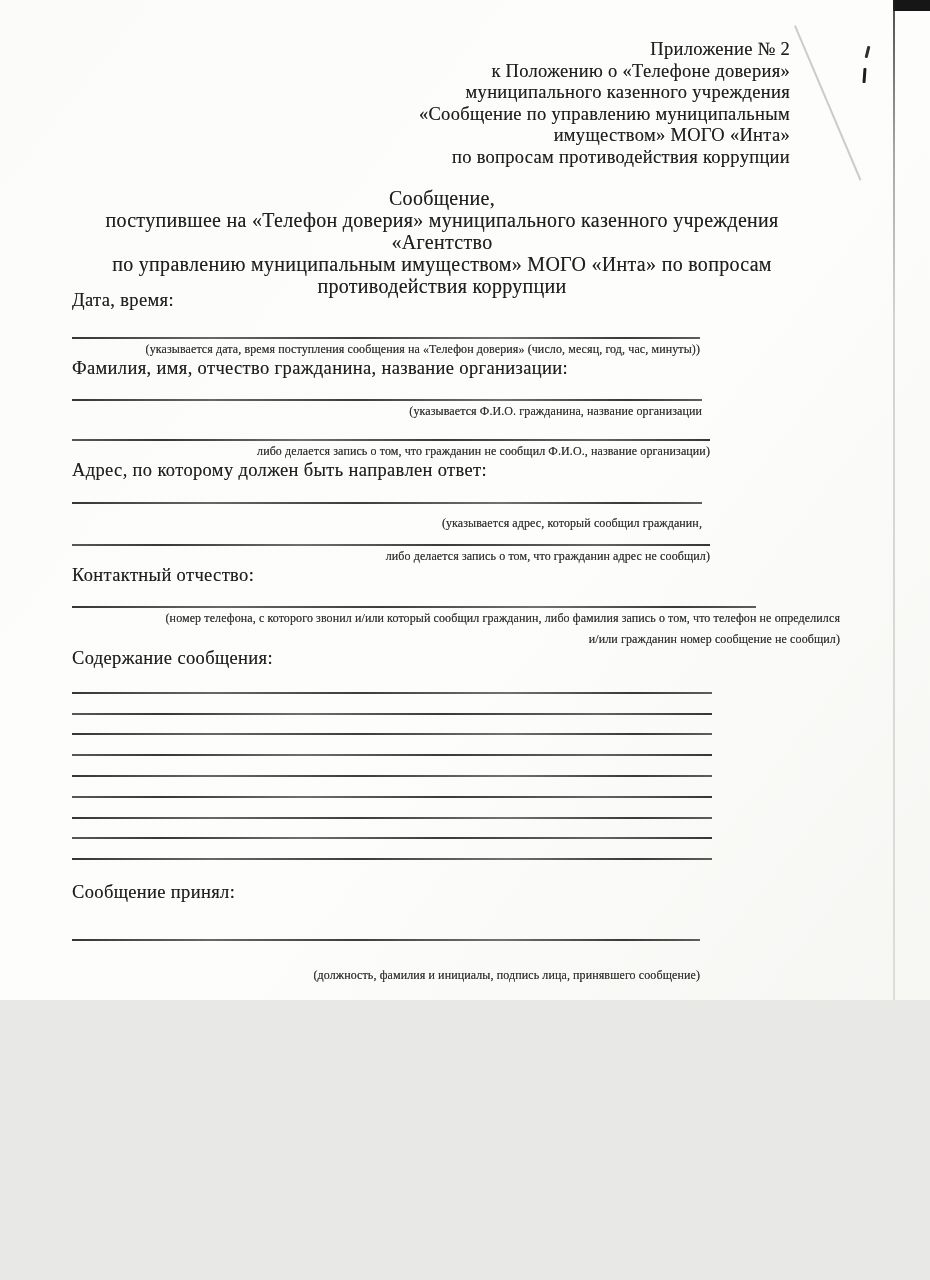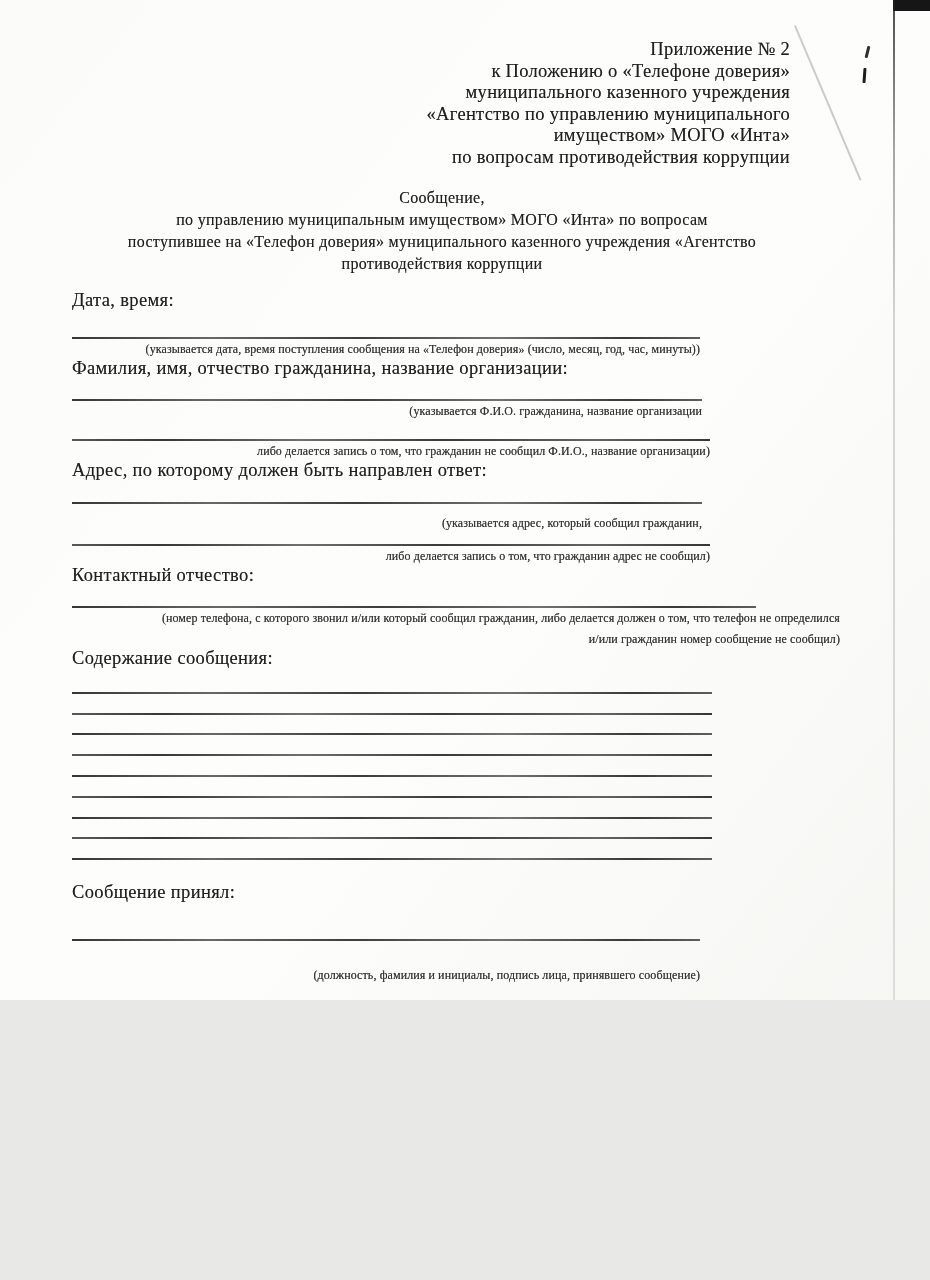--- a/index.html
+++ b/index.html
@@ -6,21 +6,21 @@
   .page{
     position:relative;width:930px;height:1000px;overflow:hidden;
     background:linear-gradient(128deg,#fbfbf9 0%,#fdfdfc 55%,#f6f6f3 100%);
     font-family:"Liberation Serif", serif;color:#1f1f1f;
   }
   
   .appendix{position:absolute;top:39px;right:140px;width:540px;text-align:right;
     font-size:18.5px;line-height:21.6px;letter-spacing:.3px;
     text-shadow:0 0 .5px rgba(40,40,40,.55);}
   .doc-title{position:absolute;top:187px;left:72px;width:740px;text-align:center;
-    font-size:16px;line-height:22px;letter-spacing:.3px;
+    font-size:20px;line-height:22px;letter-spacing:.3px;
     text-shadow:0 0 .5px rgba(40,40,40,.55);}
   
   .field{position:absolute;left:72px;width:790px;}
   .label{position:absolute;left:0;top:0;font-size:18.5px;letter-spacing:.35px;
     white-space:nowrap;text-shadow:0 0 .5px rgba(40,40,40,.55);font-family:Liberation Serif, serif;}
   .rule{position:absolute;height:1.7px;opacity:.95;
     background:linear-gradient(90deg,#2b2b2b,#606060 22%,#333 45%,#6a6a6a 68%,#2f2f2f 88%,#555);}
   .rule.alt{background:linear-gradient(270deg,#2b2b2b,#5c5c5c 18%,#303030 42%,#686868 64%,#2d2d2d 86%,#4f4f4f);}
   .caption{position:absolute;font-size:12px;line-height:21px;color:#343434;
     text-align:right;letter-spacing:.1px;text-shadow:0 0 .6px rgba(70,70,70,.8);}
@@ -73,29 +73,29 @@
 </style>
 </head>
 <body>
 
 <div class="page">
 
   <div class="appendix">
     <div>Приложение № 2</div>
     <div>к Положению о «Телефоне доверия»</div>
     <div>муниципального казенного учреждения</div>
-    <div>«Агентство по управлению муниципального</div>
+    <div>«Сообщение по управлению муниципальным</div>
     <div>имуществом» МОГО «Инта»</div>
     <div>по вопросам противодействия коррупции</div>
   </div>
 
   <div class="doc-title">
     <div>Сообщение,</div>
+    <div>поступившее на «Телефон доверия» муниципального казенного учреждения «Агентство</div>
     <div>по управлению муниципальным имуществом» МОГО «Инта» по вопросам</div>
-    <div>поступившее на «Телефон доверия» муниципального казенного учреждения «Агентство</div>
     <div>противодействия коррупции</div>
   </div>
 
   <section class="field" id="f-date">
     <div class="label">Дата, время:</div>
     <div class="rule"></div>
     <div class="caption">(указывается дата, время поступления сообщения на «Телефон доверия» (число, месяц, год, час, минуты))</div>
   </section>
 
   <section class="field" id="f-name">
@@ -111,21 +111,21 @@
     <div class="rule r1"></div>
     <div class="caption c1">(указывается адрес, который сообщил гражданин,</div>
     <div class="rule alt r2"></div>
     <div class="caption c2">либо делается запись о том, что гражданин адрес не сообщил)</div>
   </section>
 
   <section class="field" id="f-phone">
     <div class="label">Контактный отчество:</div>
     <div class="rule"></div>
     <div class="caption capwrap">
-      <div>(номер телефона, с которого звонил и/или который сообщил гражданин, либо делается должен о том, что телефон не определился</div>
+      <div>(номер телефона, с которого звонил и/или который сообщил гражданин, либо фамилия запись о том, что телефон не определился</div>
       <div>и/или гражданин номер сообщение не сообщил)</div>
     </div>
   </section>
 
   <section class="field" id="f-content">
     <div class="label">Содержание сообщения:</div>
     <div class="rule l1"></div>
     <div class="rule alt l2"></div>
     <div class="rule l3"></div>
     <div class="rule alt l4"></div>

